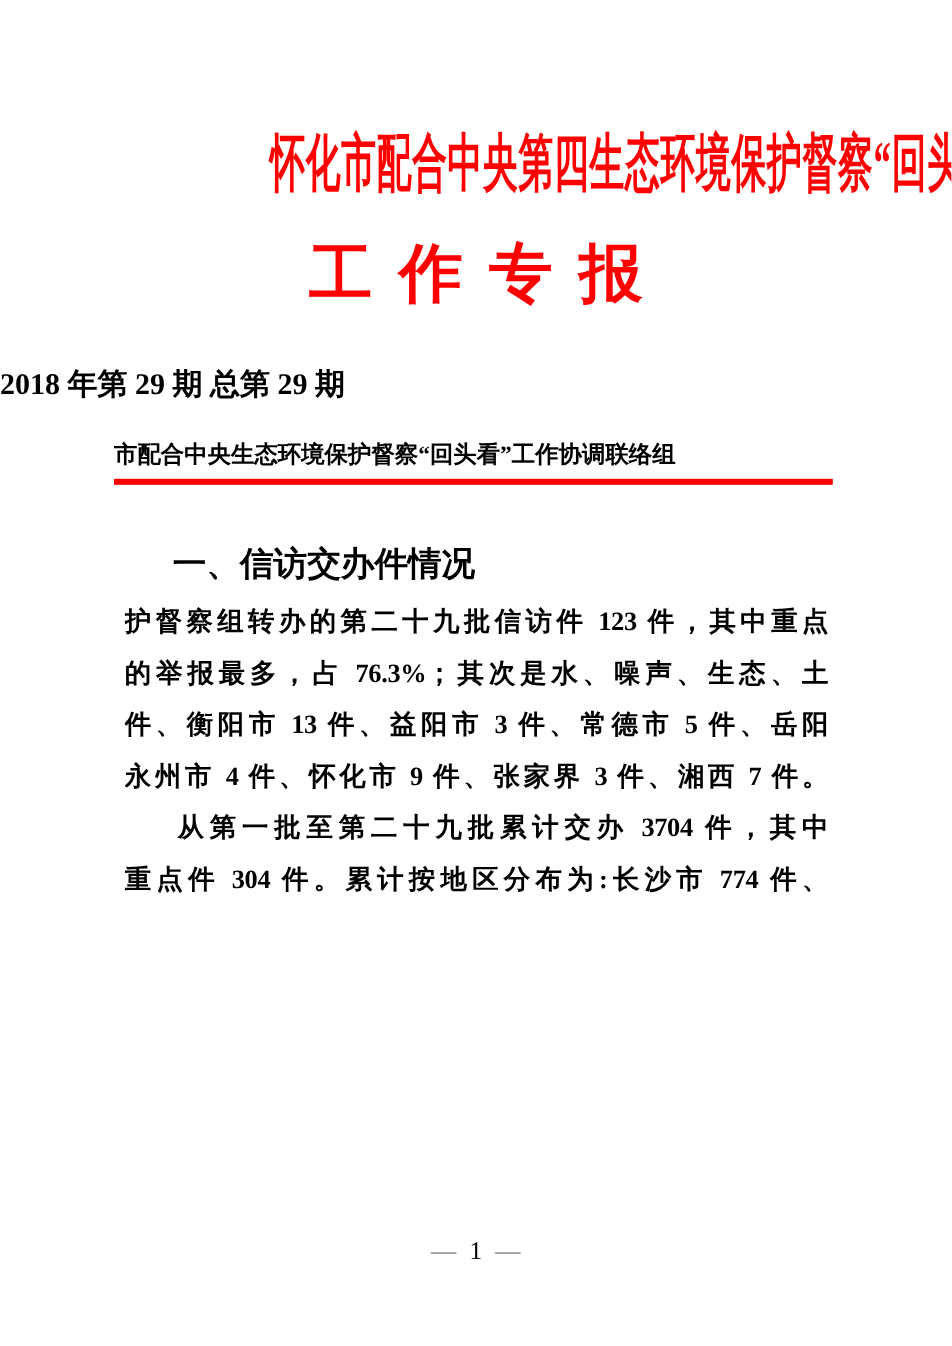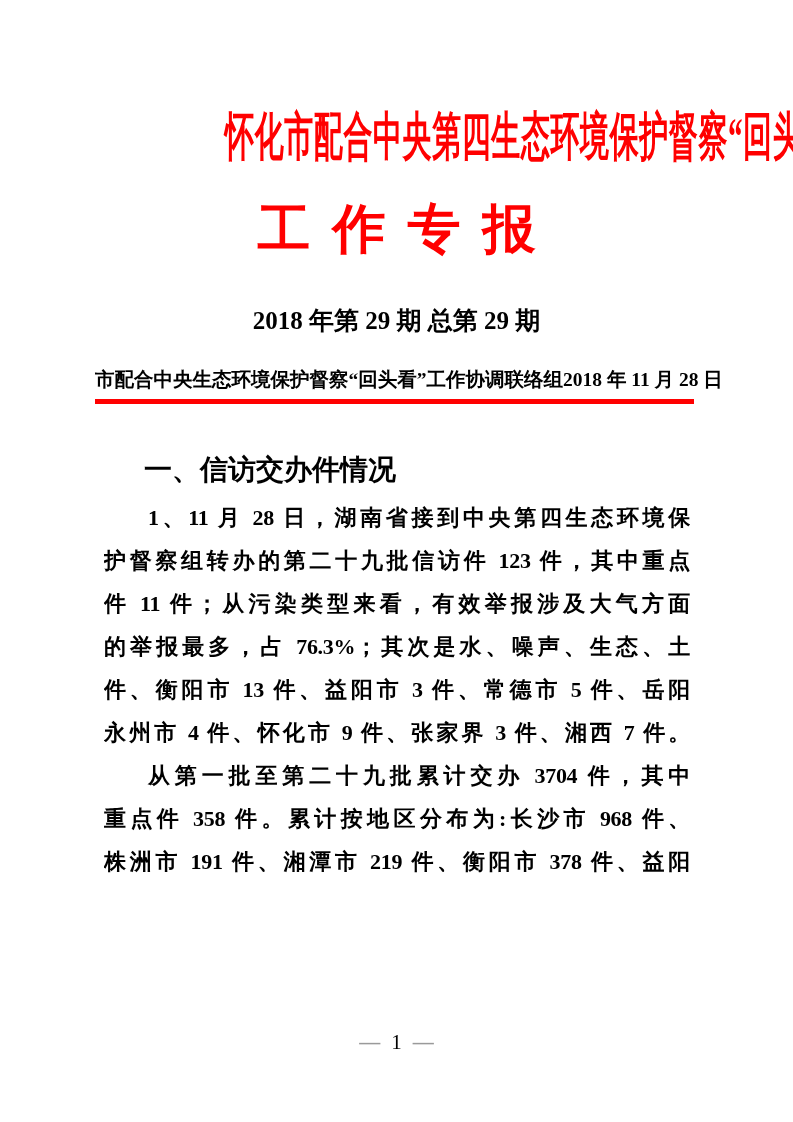--- a/index.html
+++ b/index.html
@@ -37,21 +37,20 @@
     color: var(--red);
     font-weight: bold;
     font-size: 53px;
     line-height: 70px;
     letter-spacing: 22px;
     padding-left: 22px;
     white-space: nowrap;
   }
   .issue-line {
     position: absolute; top: 305px; left: 0; right: 0;
-    text-align: center;
     font-weight: bold;
     font-size: 25px;
     line-height: 32px;
   }
   .org-row {
     position: absolute; top: 366px; left: 95px; width: 600px;
     display: flex;
     justify-content: space-between;
     align-items: flex-start;
     font-weight: bold;
@@ -105,37 +104,33 @@
 <div class="page">
 
   <header>
     <div class="title-line1">
       <span class="condensed">怀化市配合中央第四生态环境保护督察“回头看”</span>
     </div>
     <div class="title-line2">工作专报</div>
     <div class="issue-line">2018 年第 29 期 总第 29 期</div>
     <div class="org-row">
       <span>市配合中央生态环境保护督察“回头看”工作协调联络组</span>
-      <span>2018 年 11 月 28 日</span>
     </div>
     <div class="red-rule"></div>
   </header>
 
   <main>
     <h2 class="section-heading">一、信访交办件情况</h2>
     <div class="lines">
-        <div class="body-line indent">1、11 月 28 日，湖南省接到中央第四生态环境保</div>
         <div class="body-line">护督察组转办的第二十九批信访件 123 件，其中重点</div>
-        <div class="body-line">件 11 件；从污染类型来看，有效举报涉及大气方面</div>
         <div class="body-line">的举报最多，占 76.3%；其次是水、噪声、生态、土</div>
         <div class="body-line">件、衡阳市 13 件、益阳市 3 件、常德市 5 件、岳阳</div>
         <div class="body-line">永州市 4 件、怀化市 9 件、张家界 3 件、湘西 7 件。</div>
         <div class="body-line indent">从第一批至第二十九批累计交办 3704 件，其中</div>
-        <div class="body-line">重点件 358 件。累计按地区分布为:长沙市 968 件、</div>
-        <div class="body-line">株洲市 191 件、湘潭市 219 件、衡阳市 378 件、益阳</div>
+        <div class="body-line">重点件 304 件。累计按地区分布为:长沙市 774 件、</div>
       </div>
   </main>
 
   <footer class="page-footer">
     <span class="dash">—</span><span class="page-num">1</span><span class="dash">—</span>
   </footer>
 
 </div>
 
 </body></html>

